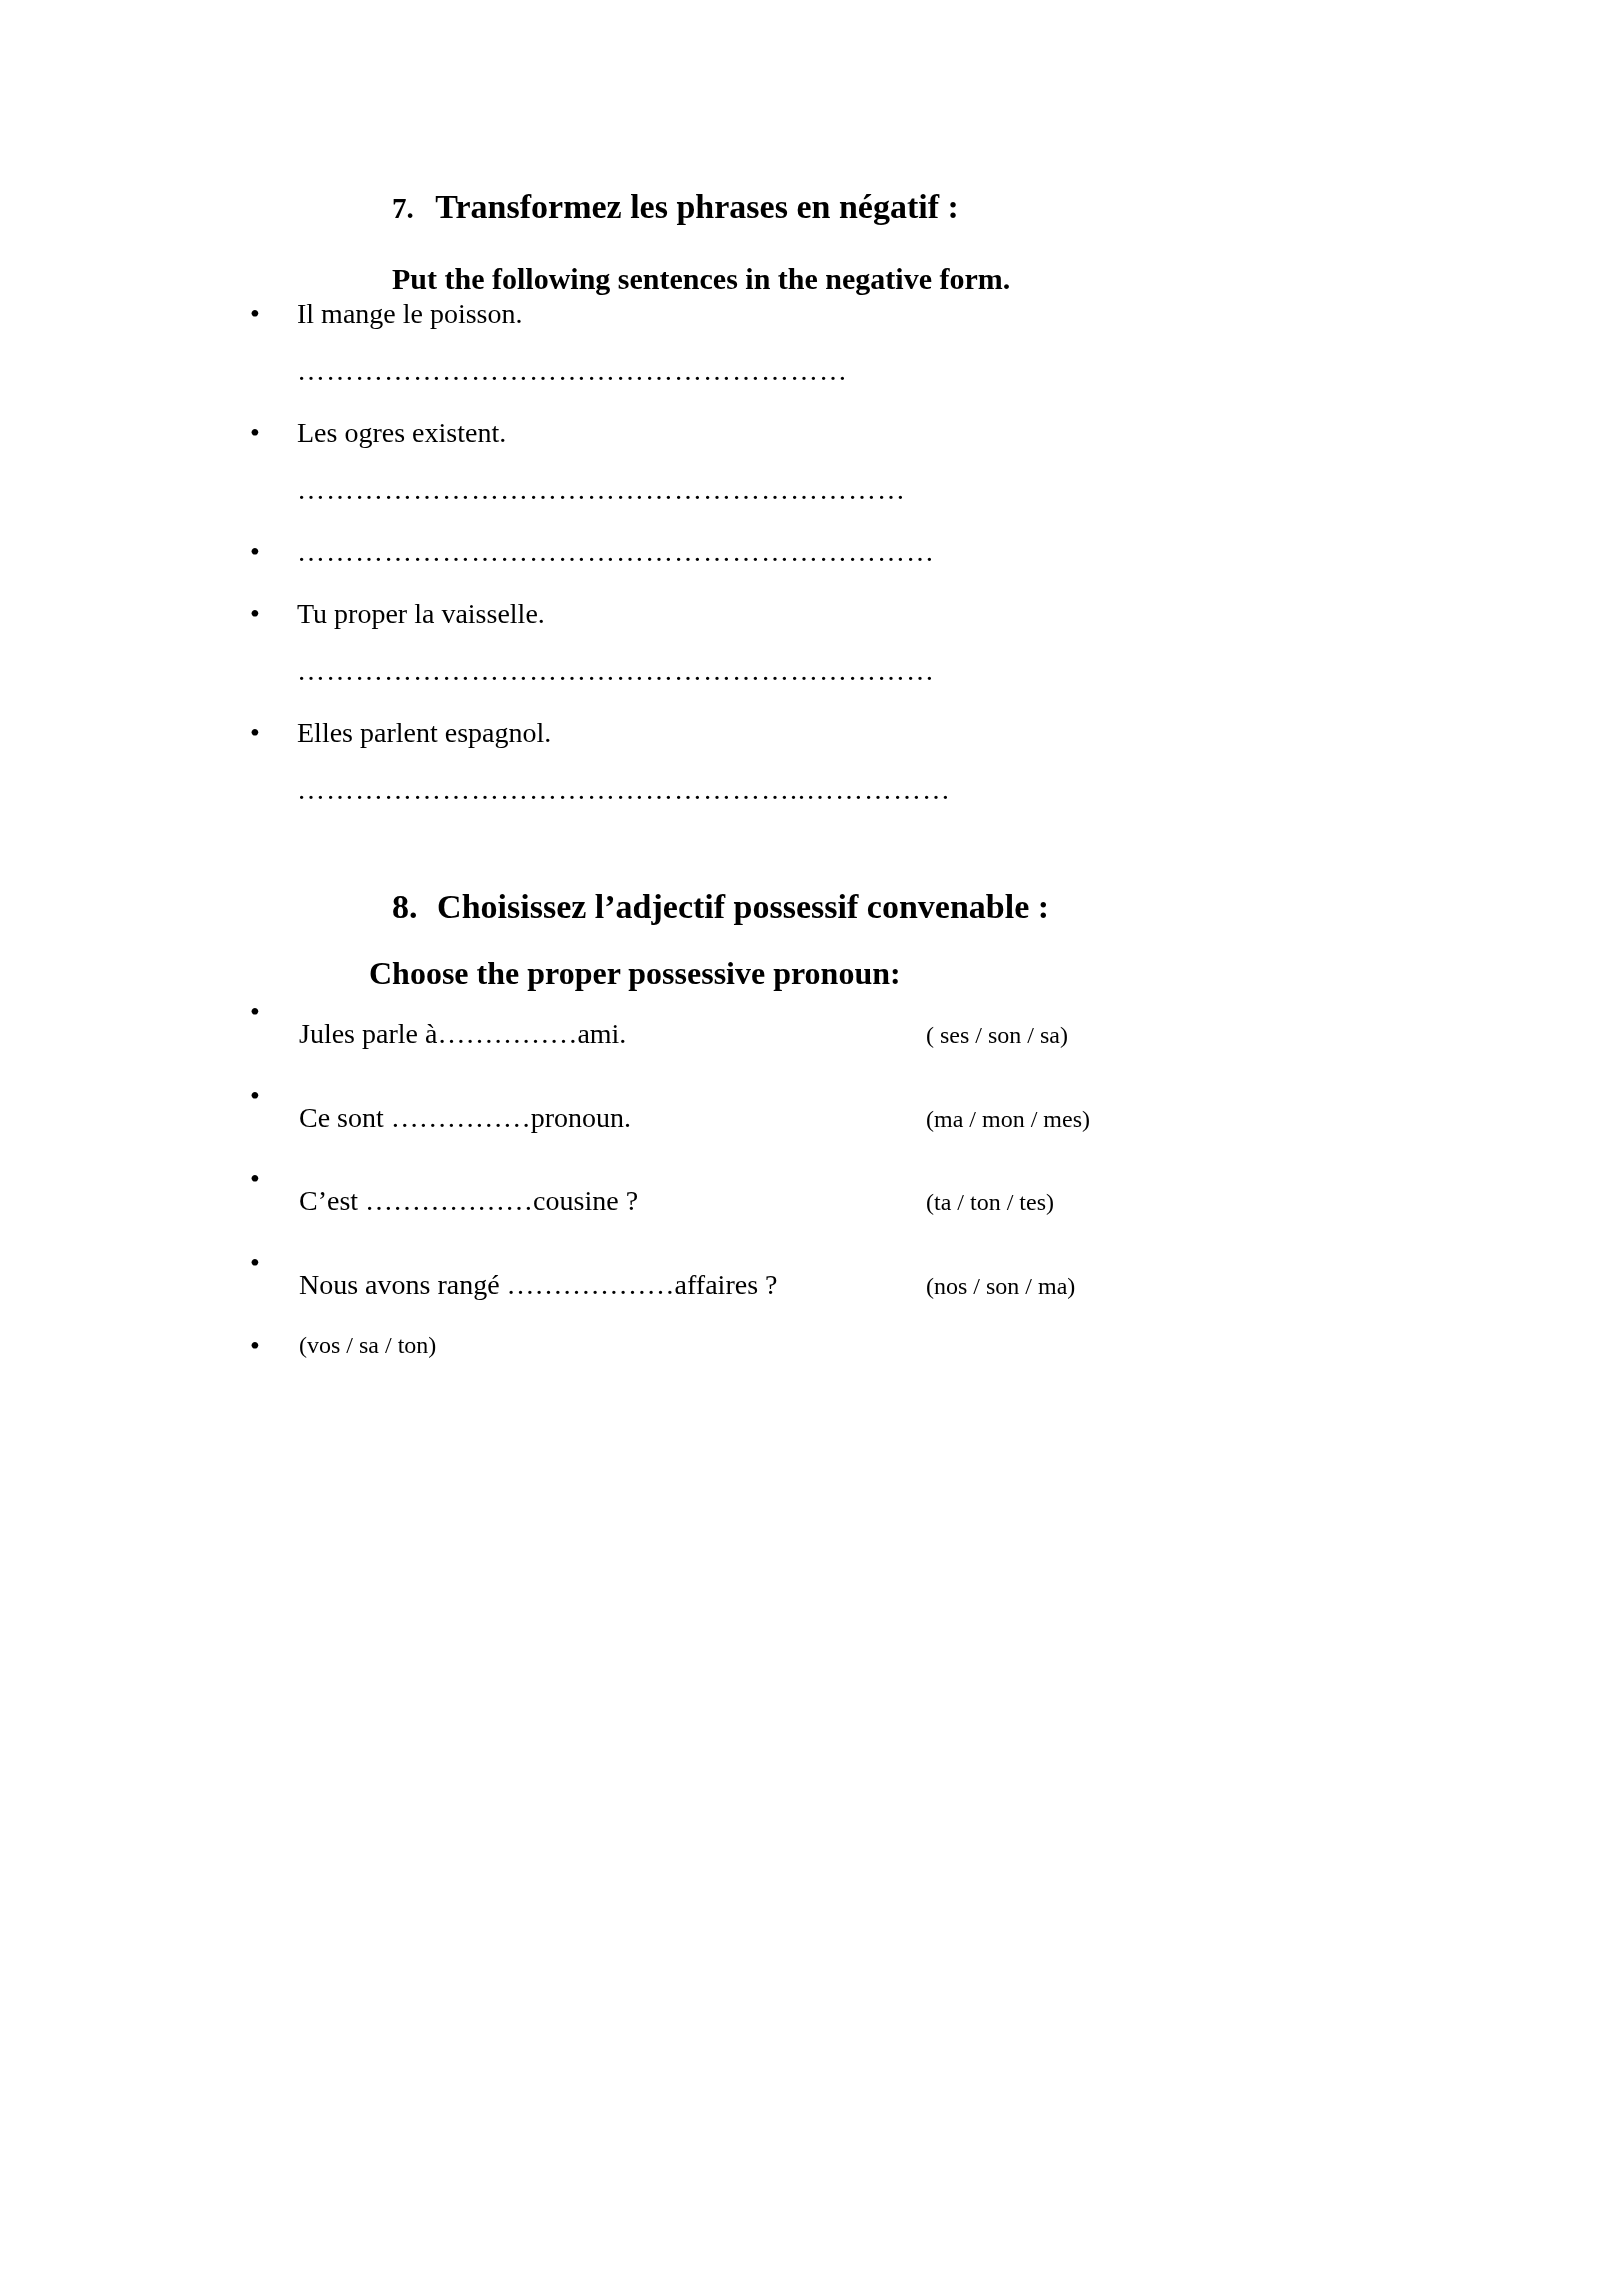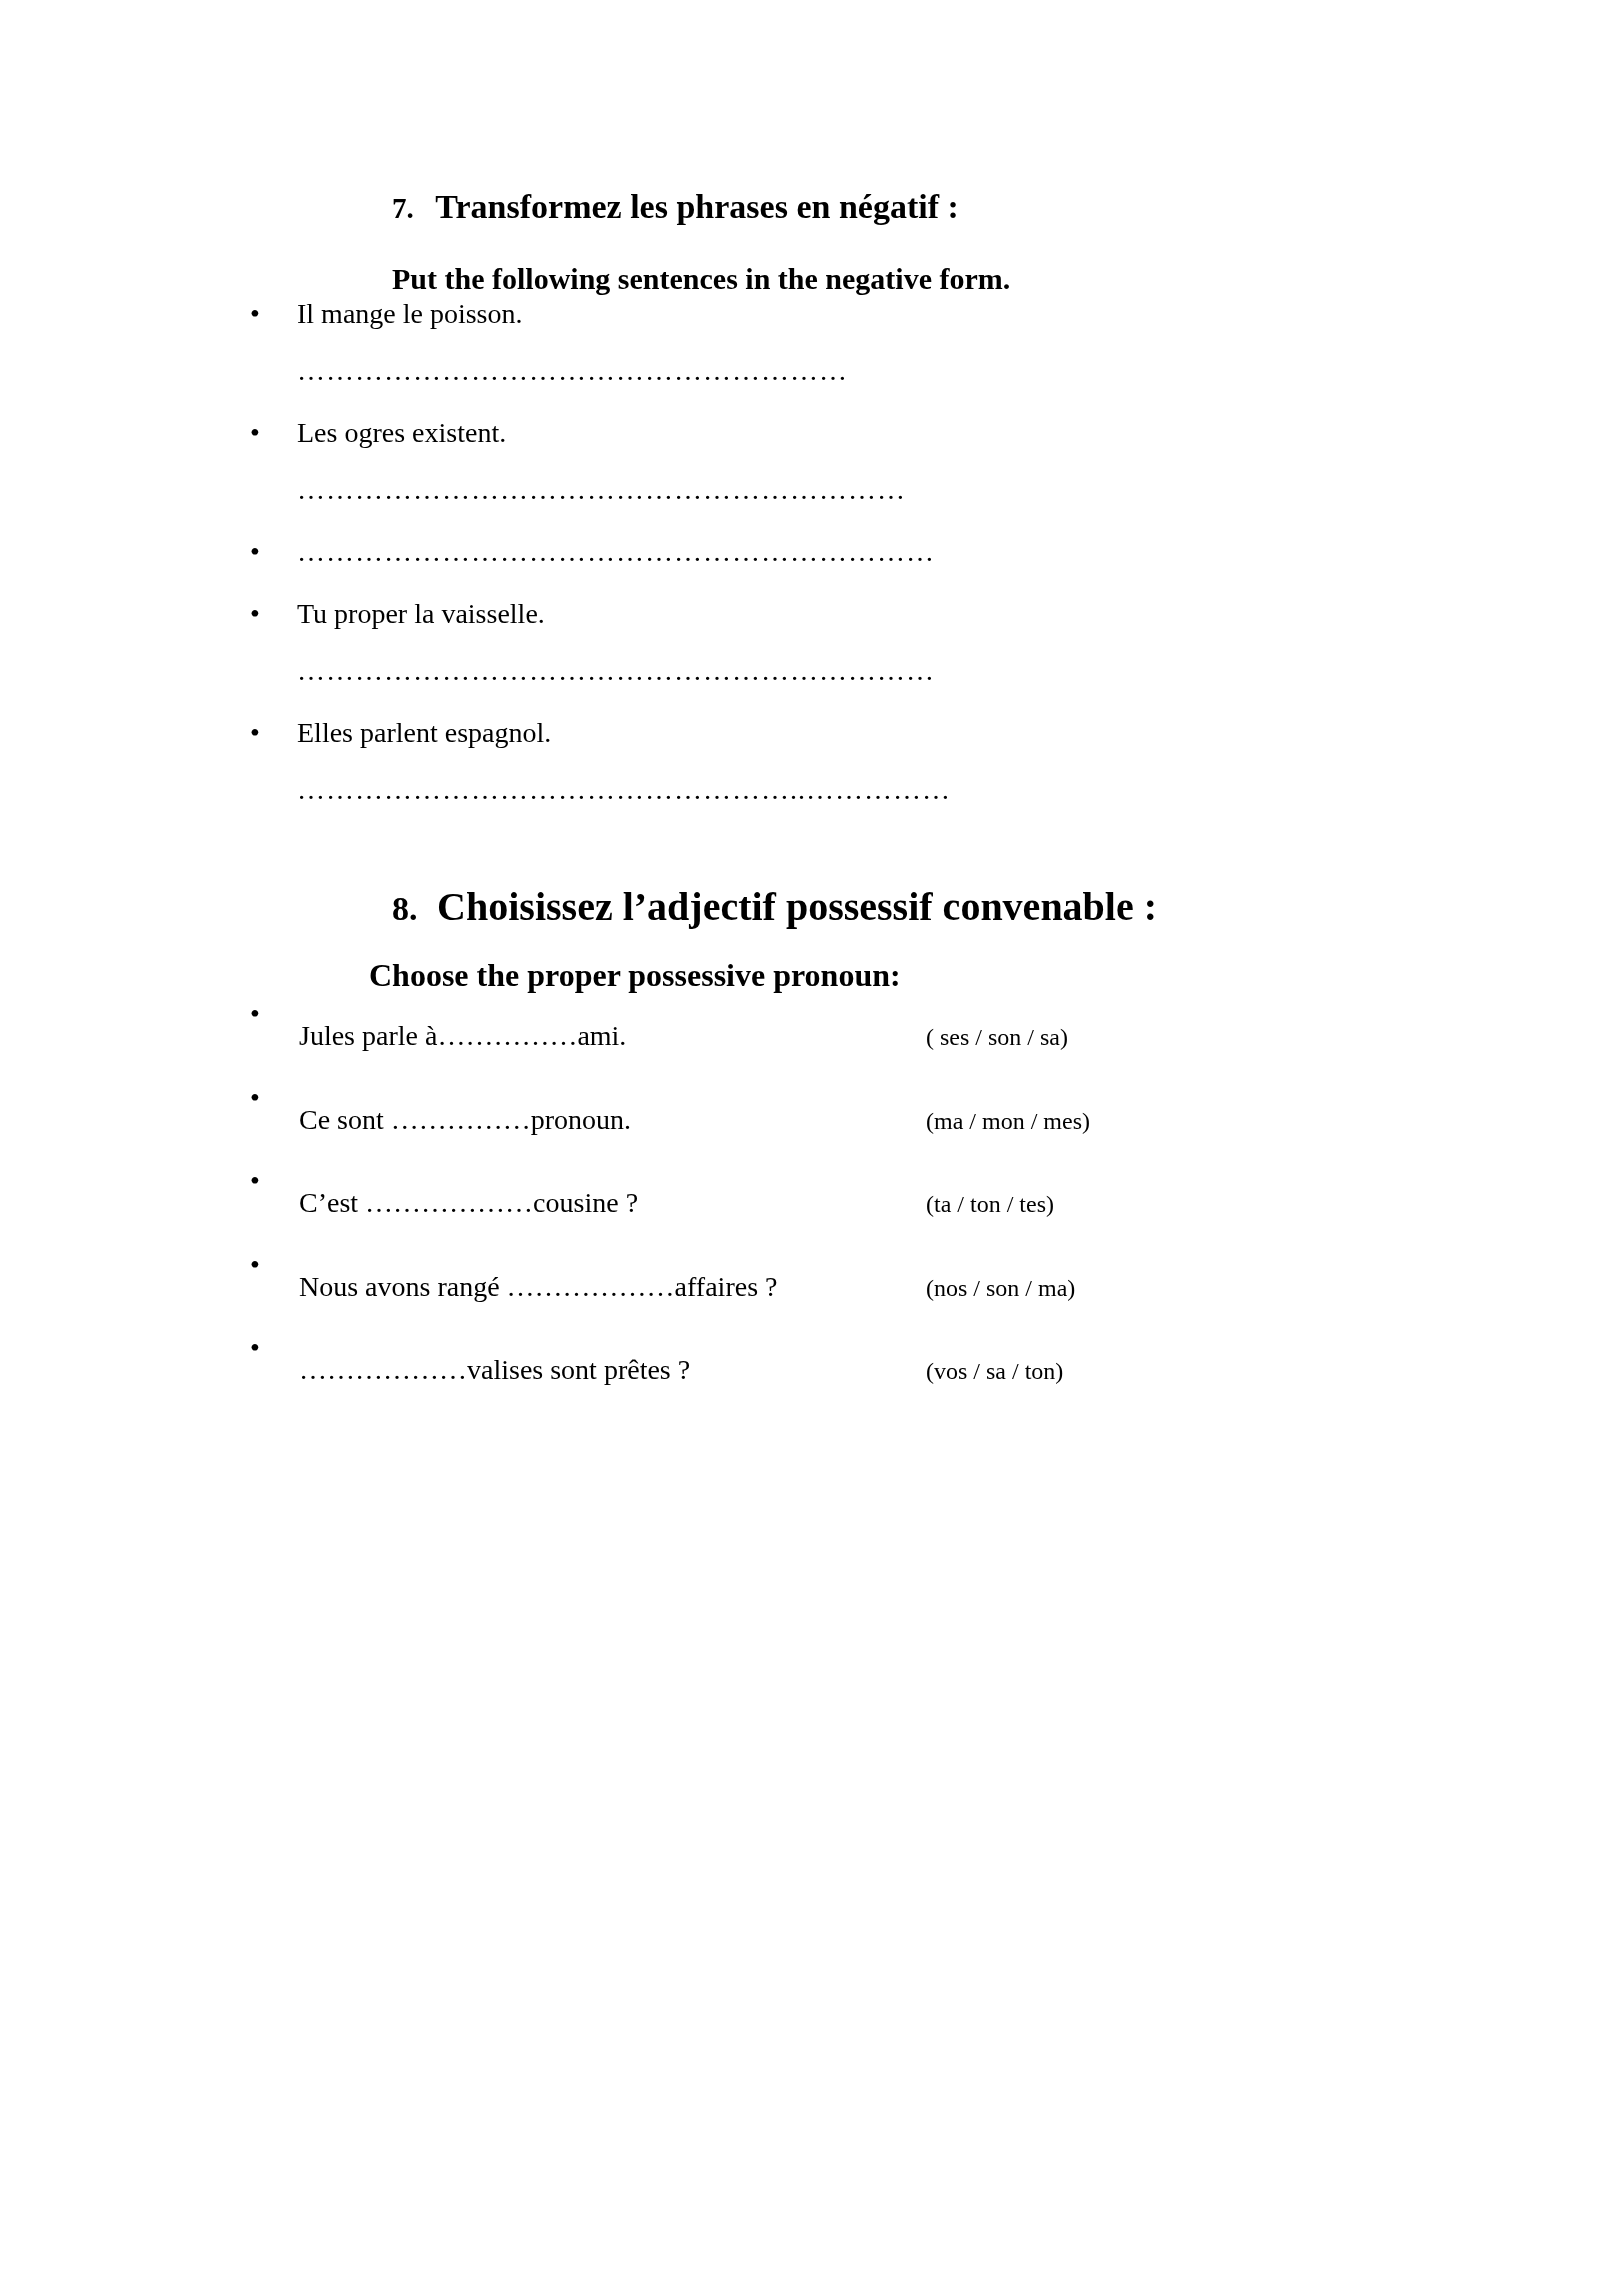--- a/index.html
+++ b/index.html
@@ -86,21 +86,21 @@
     display: flex;
     align-items: baseline;
     gap: 19.6px;
   }
   .num8 {
     font-size: 34px;
     font-weight: bold;
     line-height: 43px;
   }
   .title8 {
-    font-size: 40px;
+    font-size: 34px;
     font-weight: bold;
     line-height: 43px;
   }
   .subtitle8 {
     margin-left: 119px;
     margin-top: 25.5px;
     font-size: 32px;
     font-weight: bold;
     line-height: 41px;
   }
@@ -191,20 +191,19 @@
         <div class="s8-sentence">C’est ………………cousine ?</div>
         <div class="s8-options">(ta / ton / tes)</div>
       </li>
       <li class="item8">
         <span class="bullet">•</span>
         <div class="s8-sentence">Nous avons rangé ………………affaires ?</div>
         <div class="s8-options">(nos / son / ma)</div>
       </li>
       <li class="item8">
         <span class="bullet">•</span>
-        <div class="s8-sentence">………………valises sont prêtes ?</div>
         <div class="s8-options">(vos / sa / ton)</div>
       </li>
     </ul>
   </section>
 
 </div>
 
 
 </body></html>

